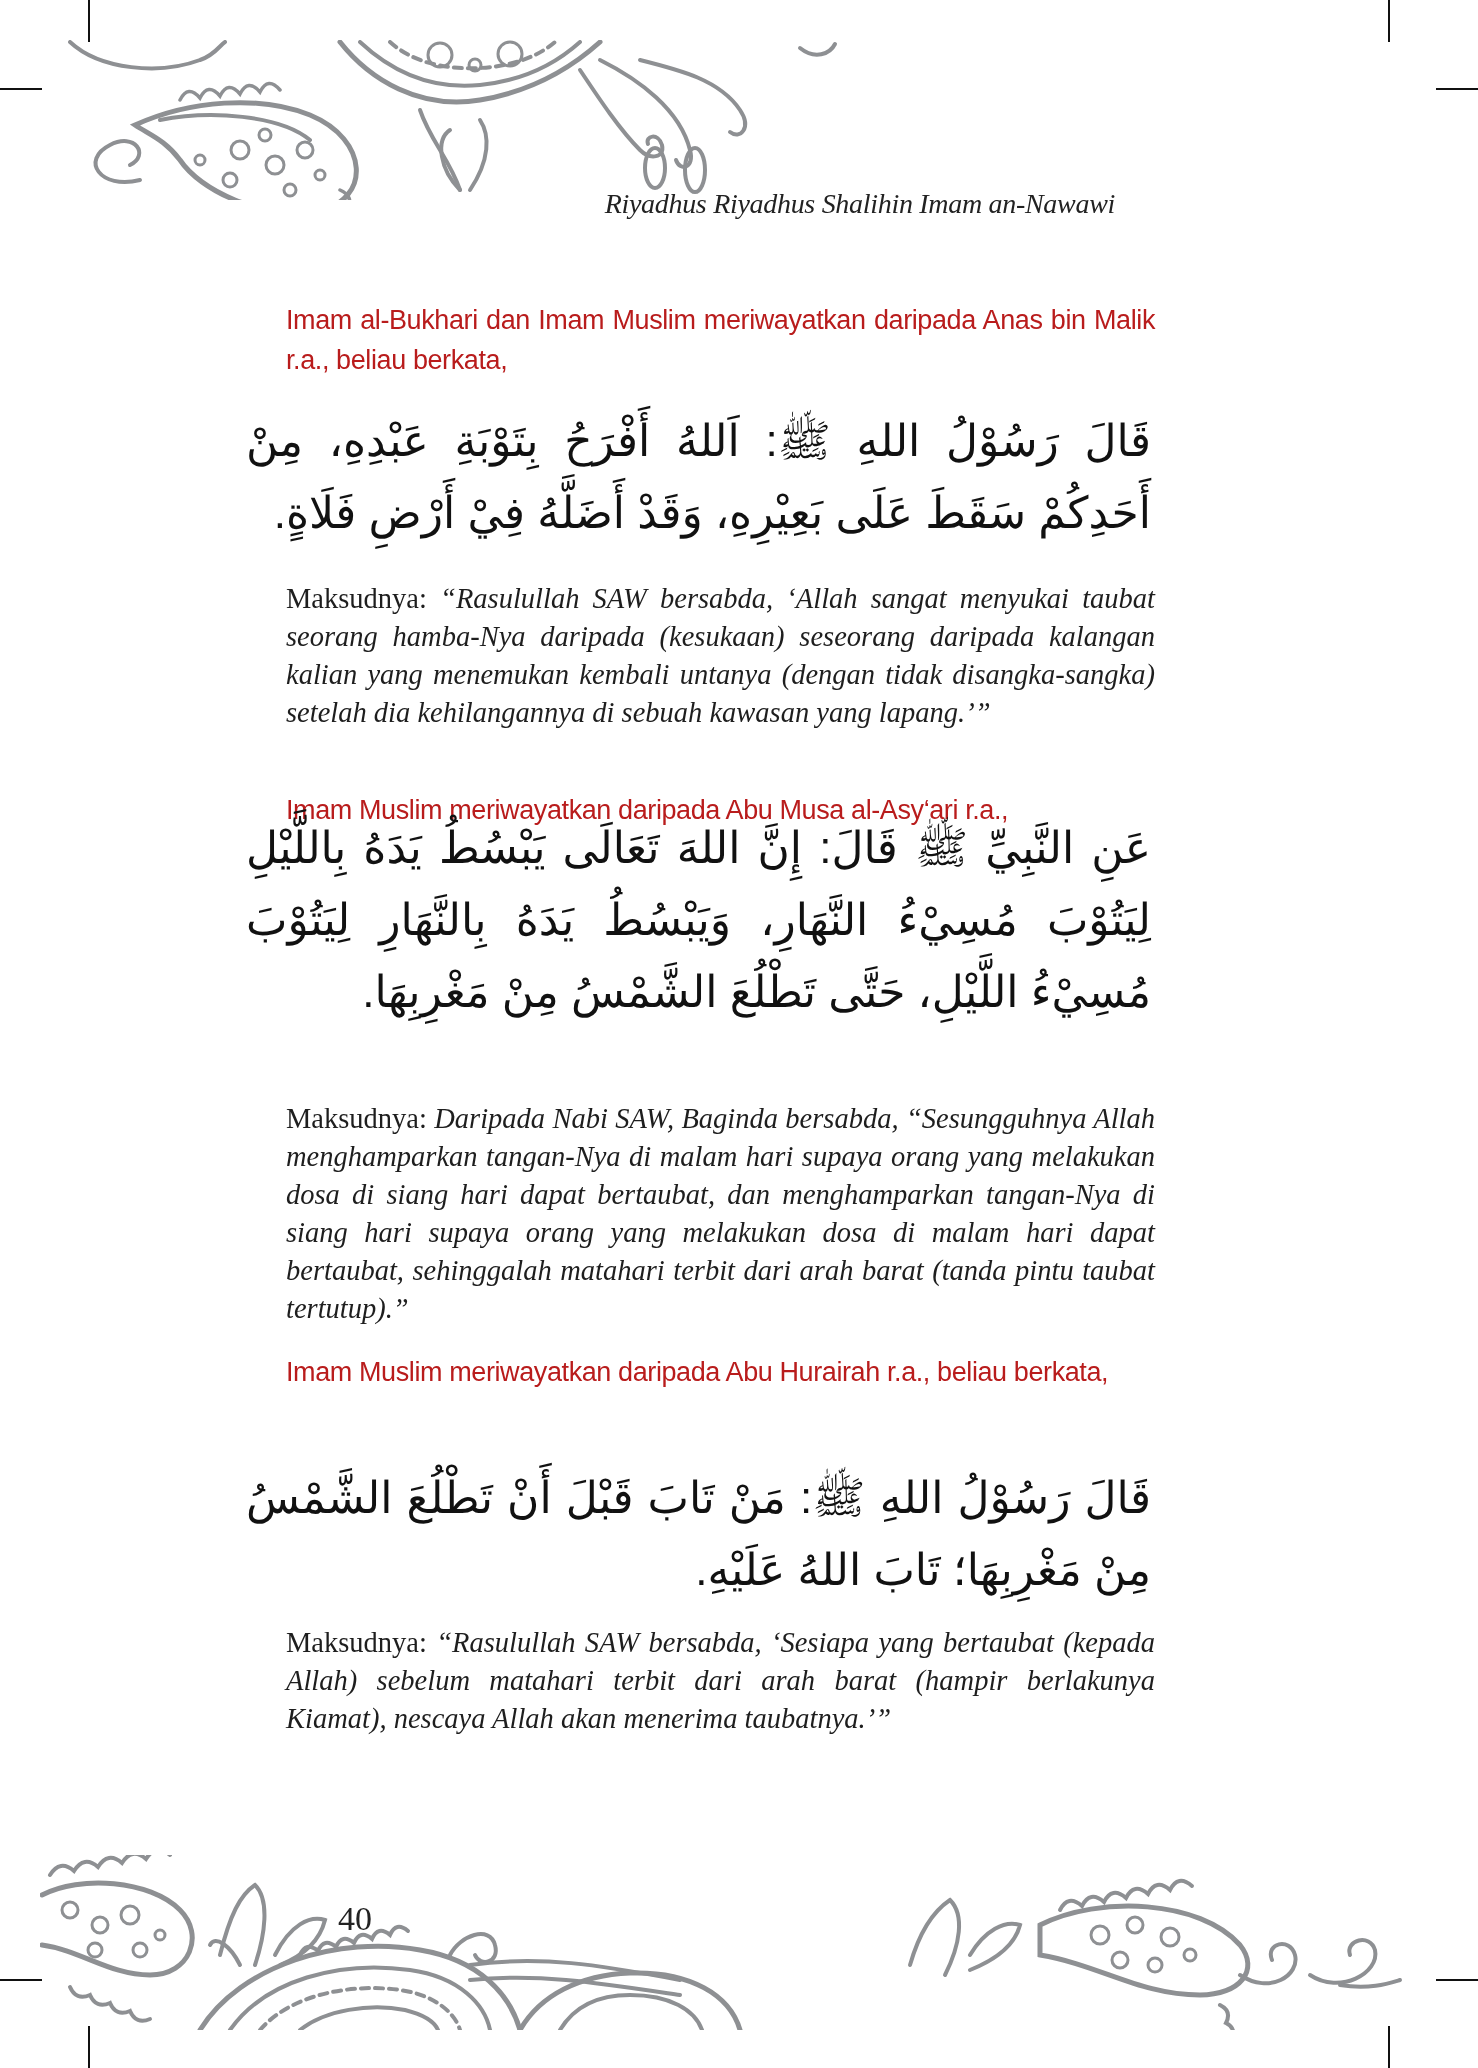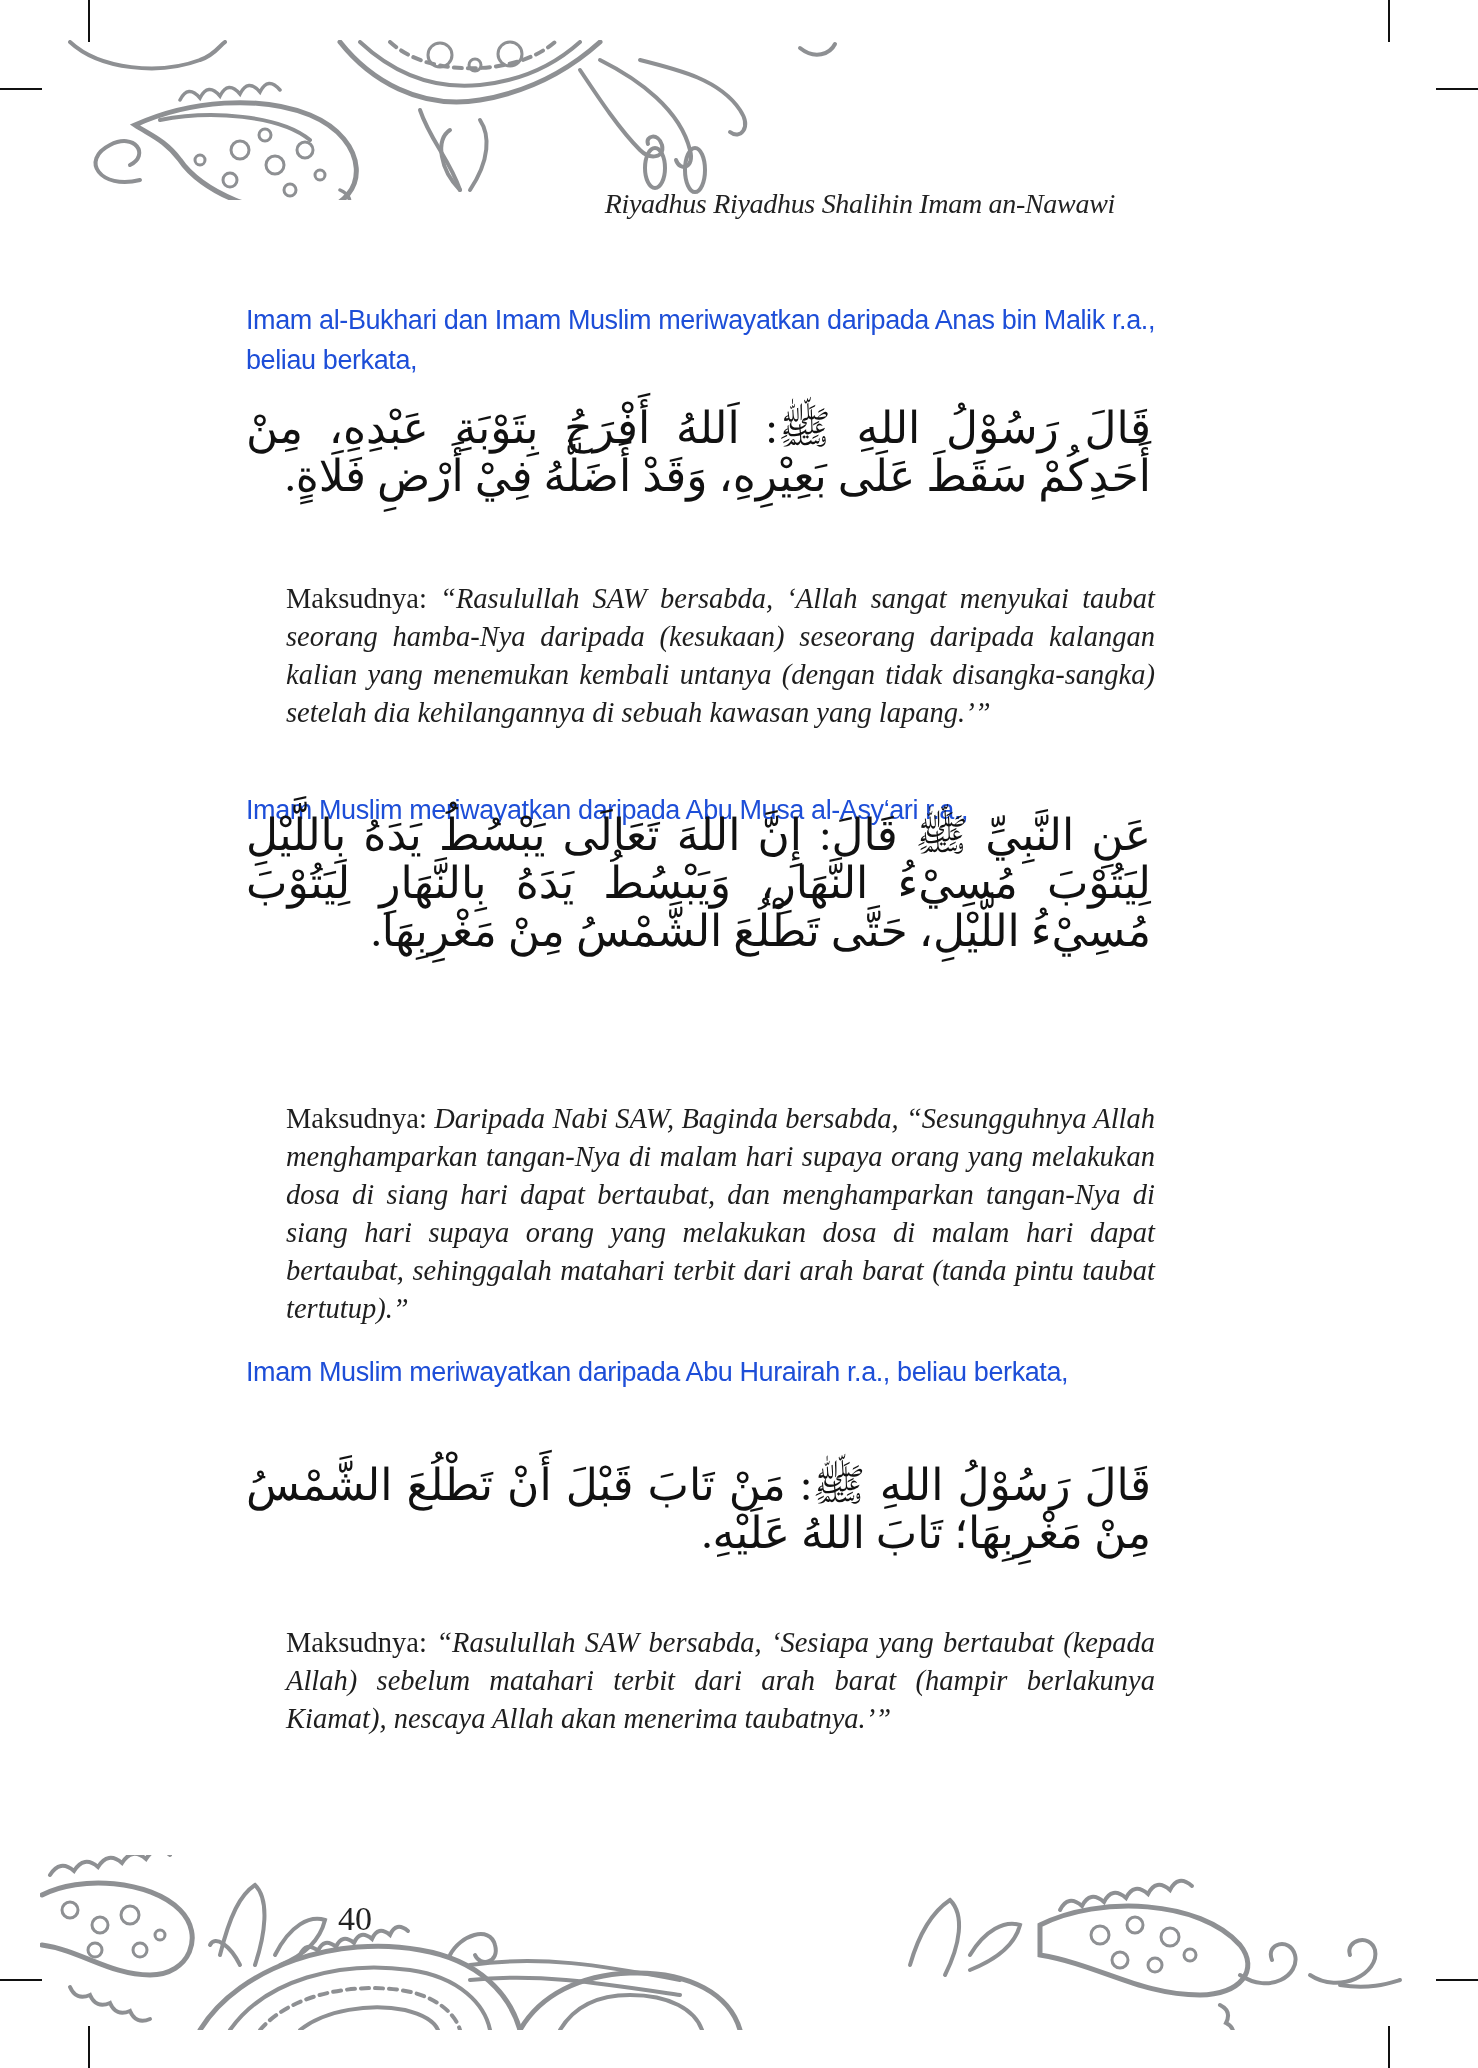--- a/index.html
+++ b/index.html
@@ -8,25 +8,25 @@
   .ornament { position: absolute; }
   .ornament svg { display: block; }
   .running-head {
     position: absolute; left: 560px; top: 188px; width: 555px; text-align: right;
     font-family: "Liberation Serif", serif; font-style: italic; font-size: 28px; color: #222;
     letter-spacing: -0.3px;
   }
   .content { position: absolute; left: 246px; width: 909px; }
   .intro {
     font-family: "Liberation Sans", sans-serif; font-size: 27px; line-height: 40px;
-    text-align: justify; color: #1d4ed8; letter-spacing: -0.4px;
+    text-align: justify; color: #b91c1c; letter-spacing: -0.4px; margin-left: 40px;
   }
   .arabic {
     direction: rtl; text-align: justify; text-align-last: right;
-    font-family: Liberation Serif, serif; font-size: 44px; line-height: 48px;
+    font-family: Liberation Sans, sans-serif; font-size: 44px; line-height: 72px;
     color: #111; padding-right: 4px;
   }
   .meaning {
     padding-left: 40px;
     font-family: "Liberation Serif", serif; font-size: 28.5px; line-height: 38px;
     text-align: justify; color: #1e1e1e;
   }
   .meaning .label { font-style: normal; }
   .meaning .quote { font-style: italic; }
   .page-number {

